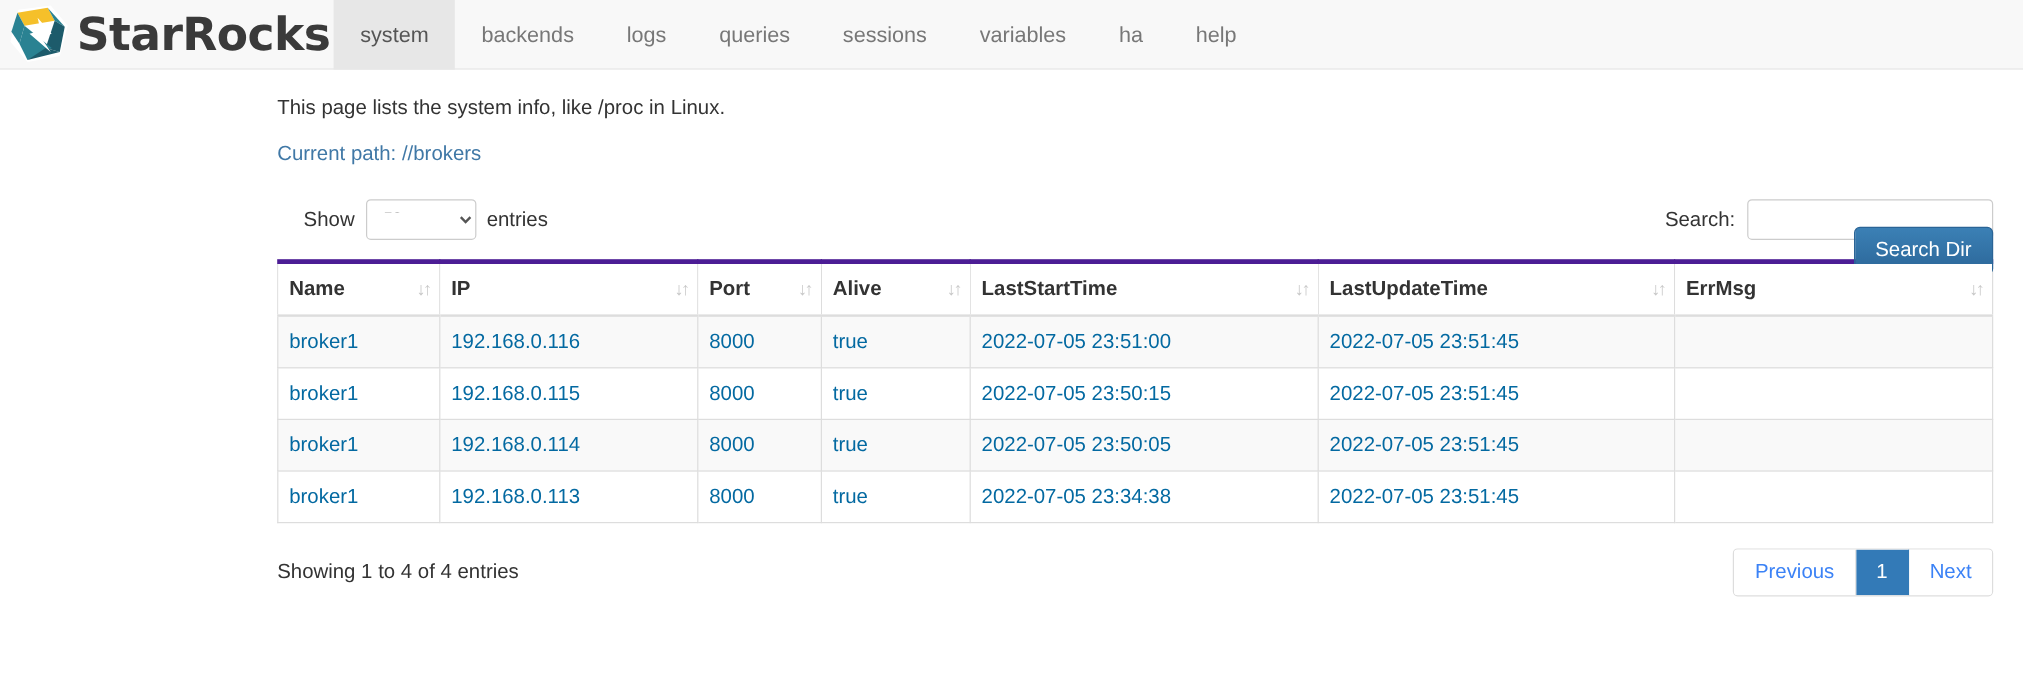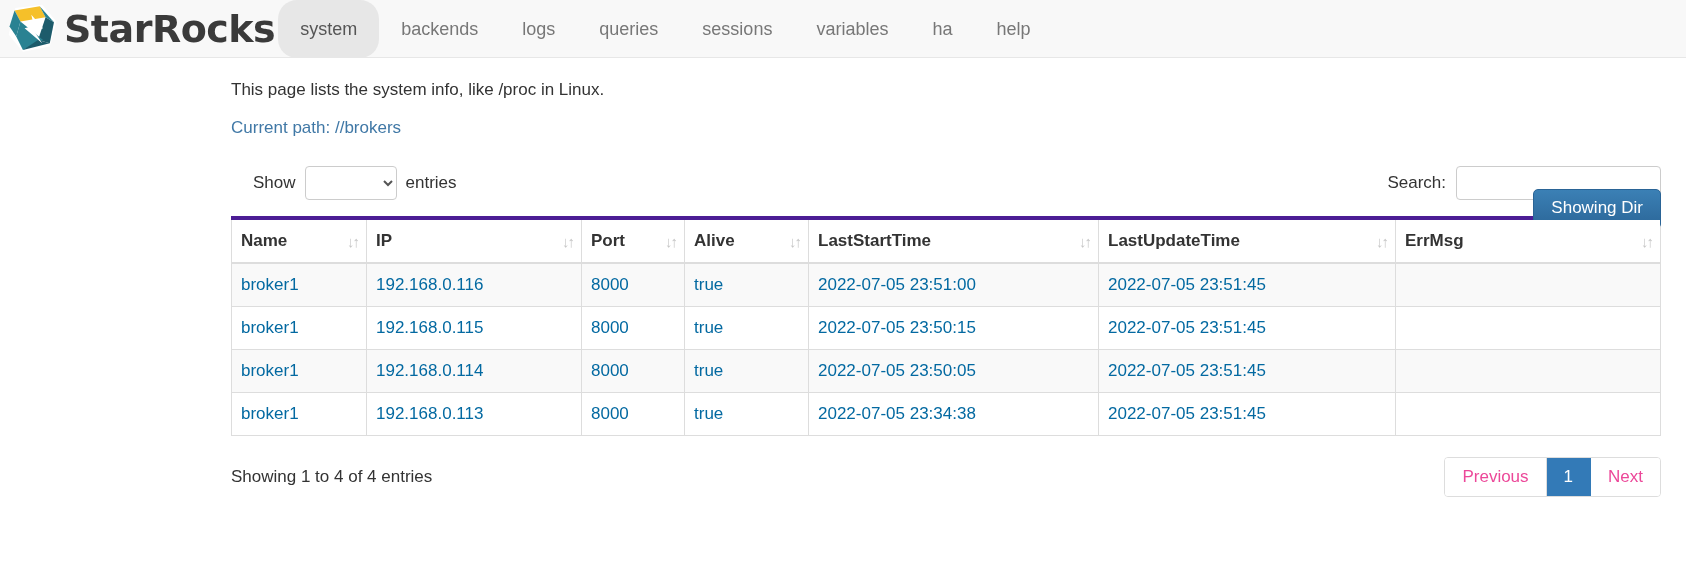--- a/index.html
+++ b/index.html
@@ -52,21 +52,20 @@
     font-size: 18px;
     color: #777777;
     cursor: pointer;
     text-decoration: none;
     height: 58px;
     white-space: nowrap;
   }
   .nav-item.active {
     background: #e7e7e7;
     color: #555555;
-    border-radius: 19px;
   }
 
   
   .container {
     padding: 0 0 0 231px;
     position: relative;
   }
   .page-title {
     font-size: 41px;
     font-weight: normal;
@@ -209,21 +208,21 @@
   .page-btn {
     padding: 9px 17px;
     font-size: 17px;
     background: #ffffff;
     color: #4078a6;
     cursor: pointer;
     border-right: 1px solid #dddddd;
     user-select: none;
   }
   .page-btn:last-child { border-right: none; }
-  .page-btn.disabled { color: #ec4899; cursor: default; }
+  .page-btn.disabled { color: #3b82f6; cursor: default; }
   .page-btn.active {
     background: #337ab7;
     color: #ffffff;
     border-right: 1px solid #337ab7;
   }
 </style>
 </head>
 <body>
 
 <div class="navbar">
@@ -252,21 +251,21 @@
     <li class="nav-item">ha</li>
     <li class="nav-item">help</li>
   </ul>
 </div>
 
 <div class="container">
 
   <p class="page-desc">This page lists the system info, like /proc in Linux.</p>
   <a class="current-path">Current path: //brokers</a>
 
-  <button class="parent-dir-btn">Showing Dir</button>
+  <button class="parent-dir-btn">Search Dir</button>
 
   <div class="table-area">
 
     <div class="table-controls">
       <div class="dt-length">
         <span>Show</span>
         <select>
           <option selected="">50</option>
         </select>
         <span>entries</span>

